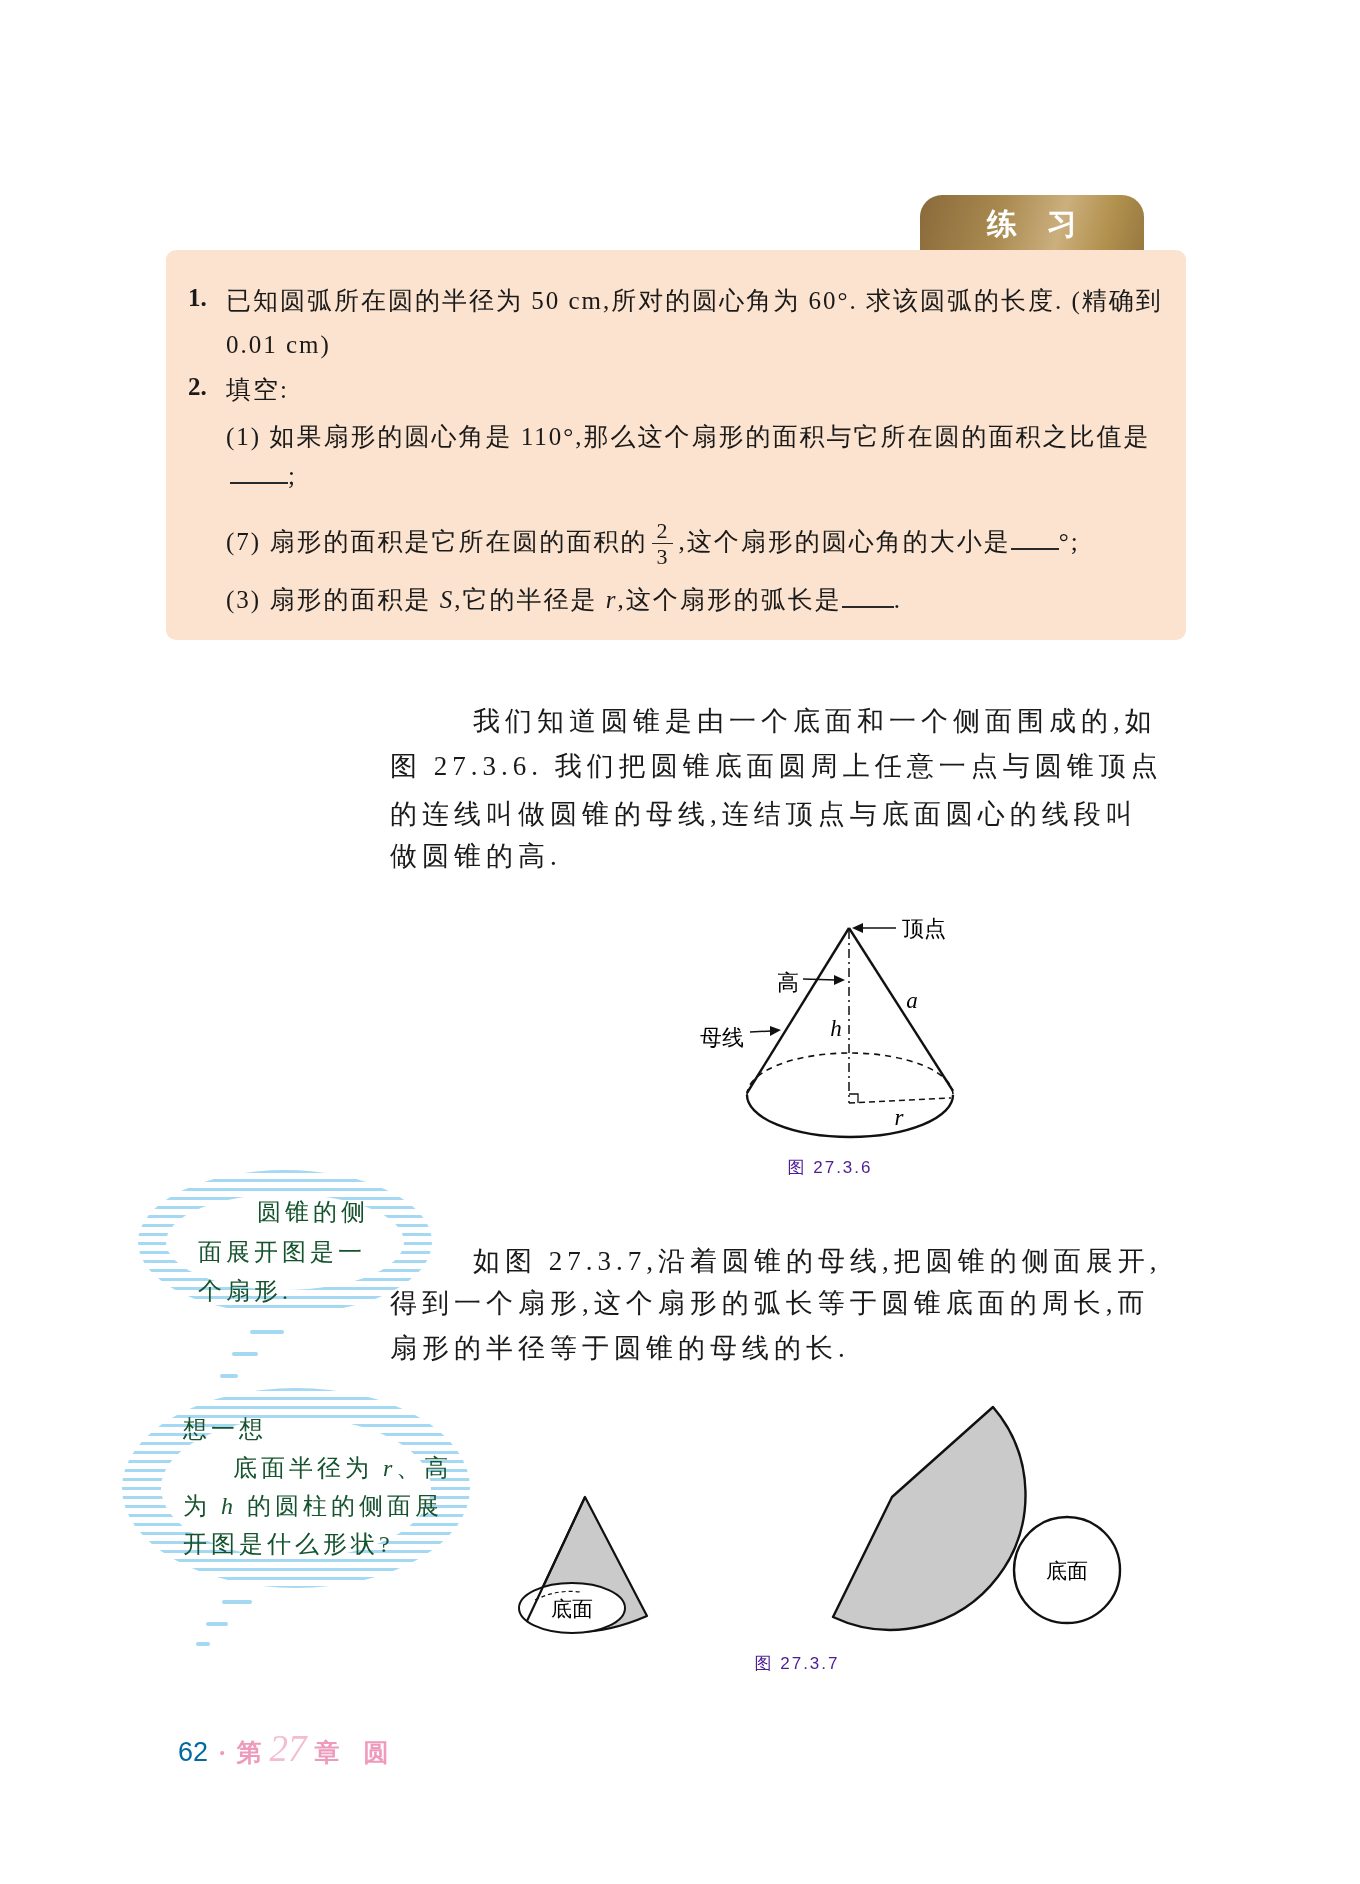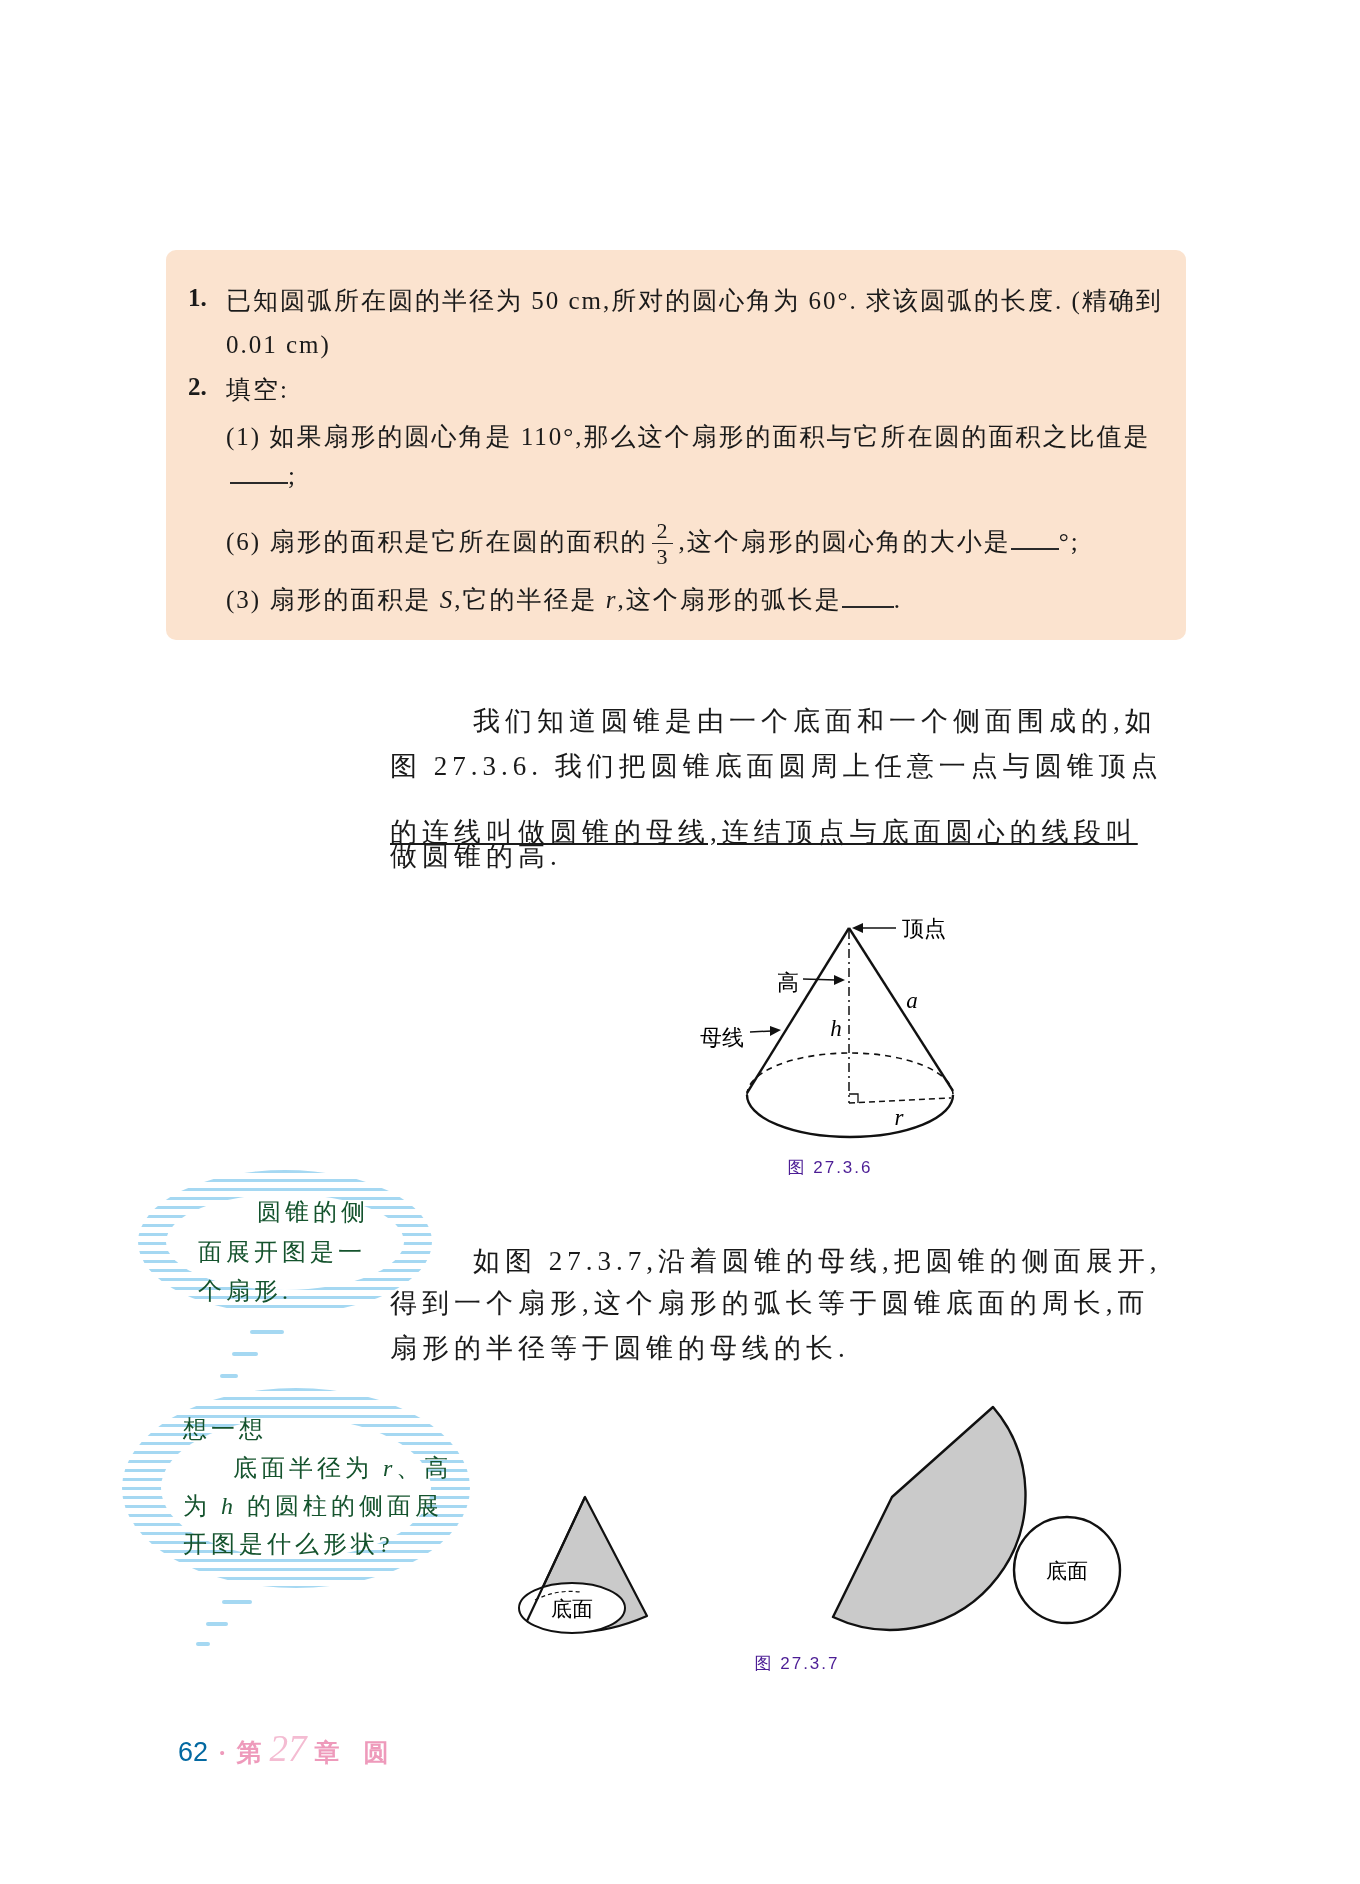--- a/index.html
+++ b/index.html
@@ -39,49 +39,52 @@
   .footer .pink{color:#EE9ABB;font-weight:bold;font-size:25px;}
   .footer .chnum{color:#F4BCD2;font-style:italic;font-size:37px;font-family:"Liberation Serif",serif;
                  font-weight:normal;line-height:1;}
   svg text{font-family:"Liberation Serif","DejaVu Serif",serif;}
 </style>
 </head>
 <body>
 
 <div class="page">
 
+  <div class="abs gold-tab" style="left:920px;top:195px;width:224px;height:58px;">
+    <span>练　习</span>
+  </div>
 
   <div class="abs ex-box" style="left:166px;top:250px;width:1020px;height:390px;"></div>
 
   <div class="abs ex-num" style="left:188px;top:284px;">1.</div>
   <div class="abs ex-line" style="left:226px;top:284px;">已知圆弧所在圆的半径为 50 cm,所对的圆心角为 60°. 求该圆弧的长度. (精确到</div>
   <div class="abs ex-line" style="left:226px;top:331px;">0.01 cm)</div>
 
   <div class="abs ex-num" style="left:188px;top:373px;">2.</div>
   <div class="abs ex-line" style="left:226px;top:373px;">填空:</div>
 
   <div class="abs ex-line" style="left:226px;top:420px;">(1) 如果扇形的圆心角是 110°,那么这个扇形的面积与它所在圆的面积之比值是</div>
   <div class="abs ex-line" style="left:230px;top:462px;">
     <span class="blank" style="width:58px;"></span><span>;</span>
   </div>
 
   <div class="abs ex-line" style="left:226px;top:518px;">
-    <span>(6) 扇形的面积是它所在圆的面积的</span><span class="frac">
+    <span>(7) 扇形的面积是它所在圆的面积的</span><span class="frac">
         <span class="num">2</span>
         <span class="den">3</span>
       </span><span>,这个扇形的圆心角的大小是</span><span class="blank" style="width:48px;"></span><span>°;</span>
   </div>
 
   <div class="abs ex-line" style="left:226px;top:583px;">
     <span>(3) 扇形的面积是 </span><span class="var">S</span><span>,它的半径是 </span><span class="var">r</span><span>,这个扇形的弧长是</span><span class="blank" style="width:52px;"></span><span>.</span>
   </div>
 
   <div class="abs bodyline" style="left:473px;top:703px;">我们知道圆锥是由一个底面和一个侧面围成的,如</div>
   <div class="abs bodyline" style="left:390px;top:748px;">图 27.3.6. 我们把圆锥底面圆周上任意一点与圆锥顶点</div>
-  <div class="abs bodyline" style="left:390px;top:814px;text-decoration:underline;">的连线叫做圆锥的母线,连结顶点与底面圆心的线段叫</div>
+  <div class="abs bodyline" style="left:390px;top:796px;">的连线叫做圆锥的母线,连结顶点与底面圆心的线段叫</div>
   <div class="abs bodyline" style="left:390px;top:838px;">做圆锥的高.</div>
 
   <svg class="abs" style="left:600px;top:898px;" width="460" height="255" viewBox="0 0 460 255">
 
     <path d="M 147,197 A 103,42 0 0 1 353,197" fill="none" stroke="#111" stroke-width="1.6" stroke-dasharray="6,5"></path>
     <path d="M 147,197 A 103,42 0 0 0 353,197" fill="none" stroke="#111" stroke-width="2.4"></path>
 
     <line x1="249" y1="30" x2="147" y2="195" stroke="#111" stroke-width="2.4"></line>
     <line x1="249" y1="30" x2="353" y2="193" stroke="#111" stroke-width="2.4"></line>
 

